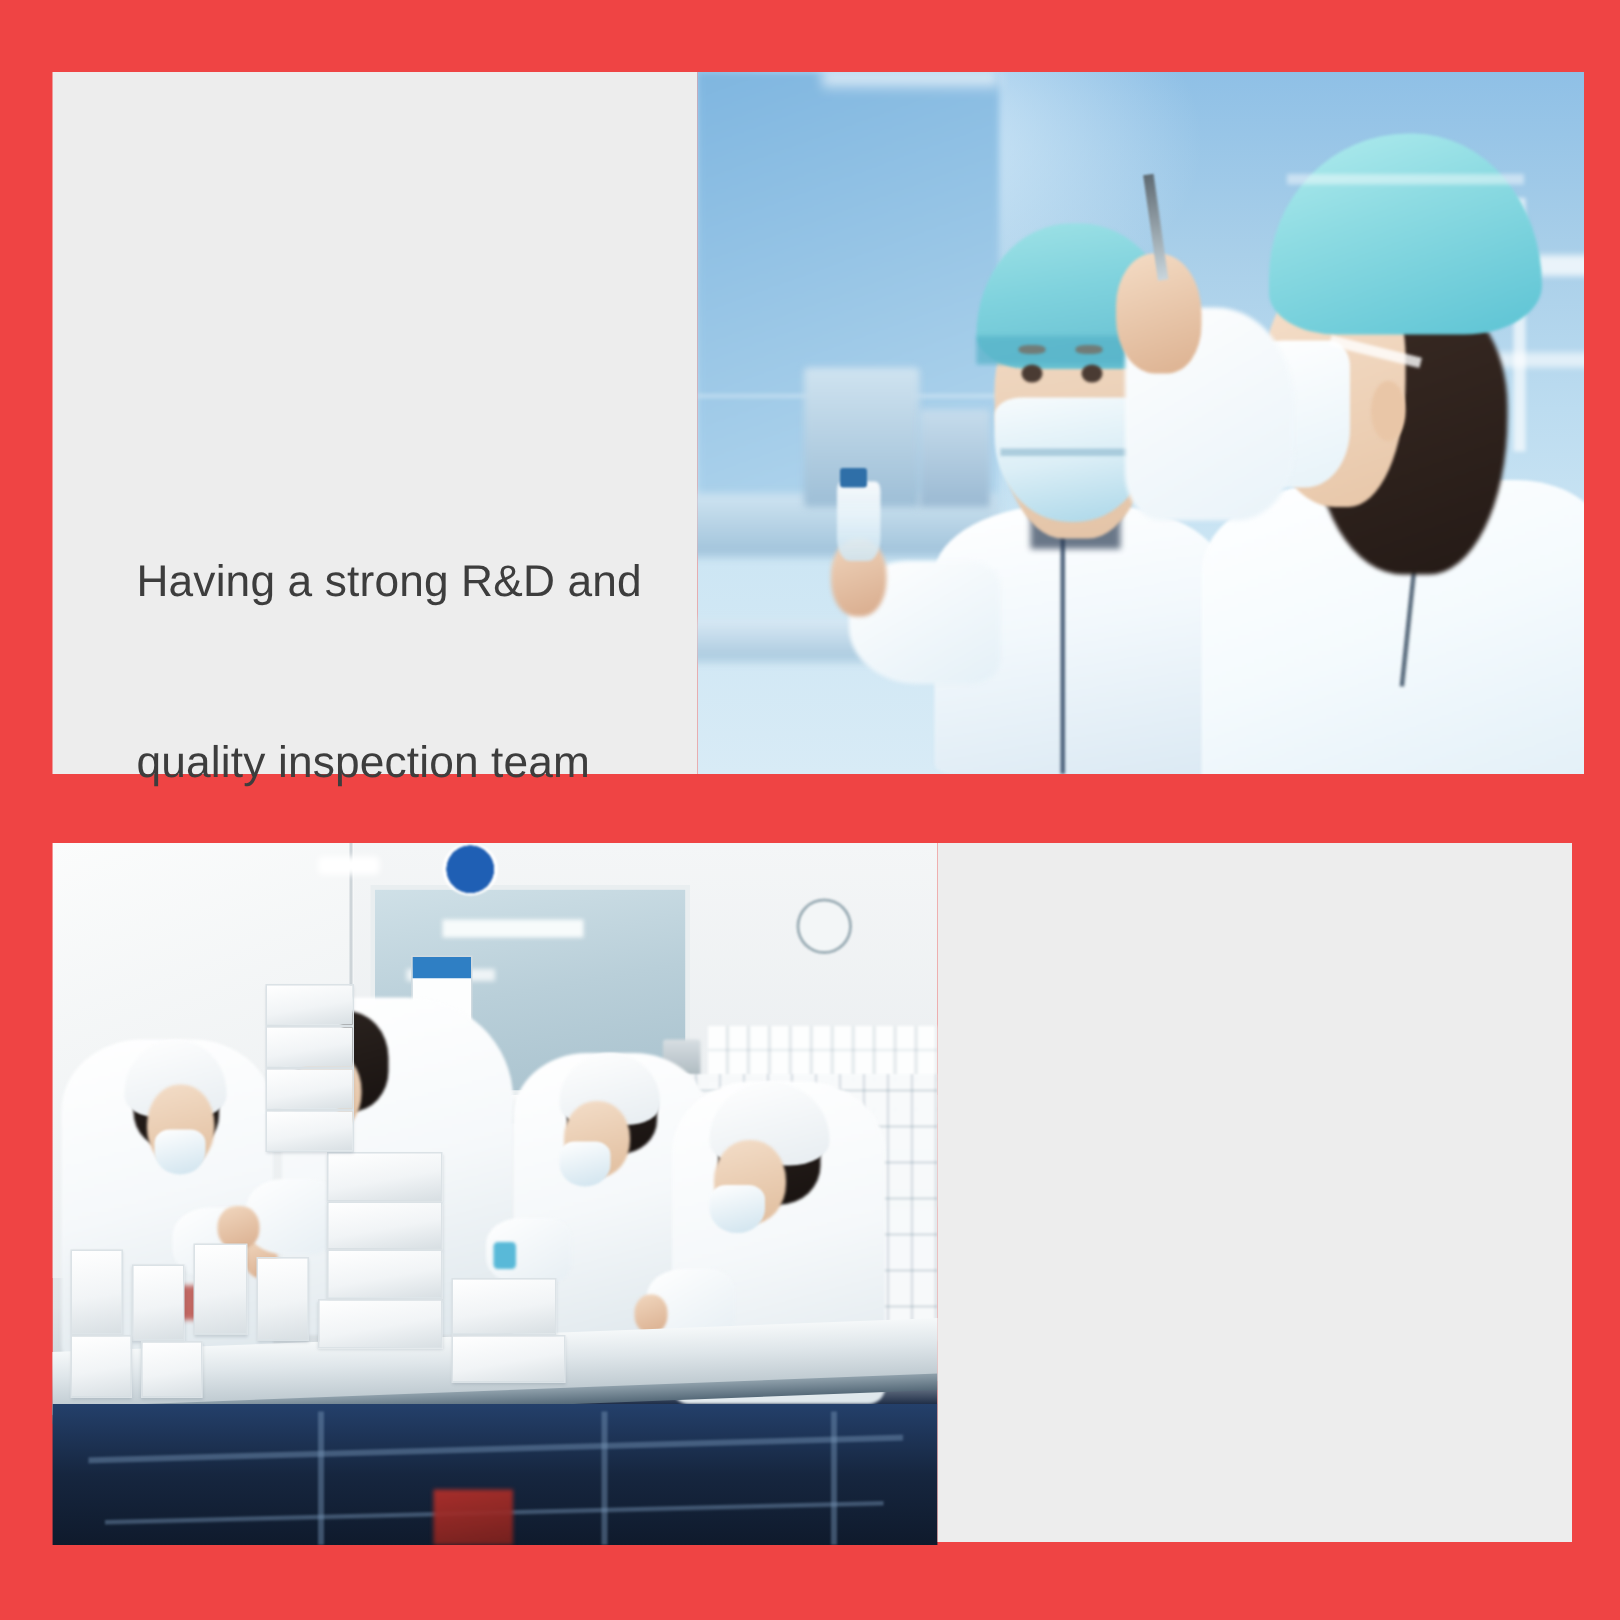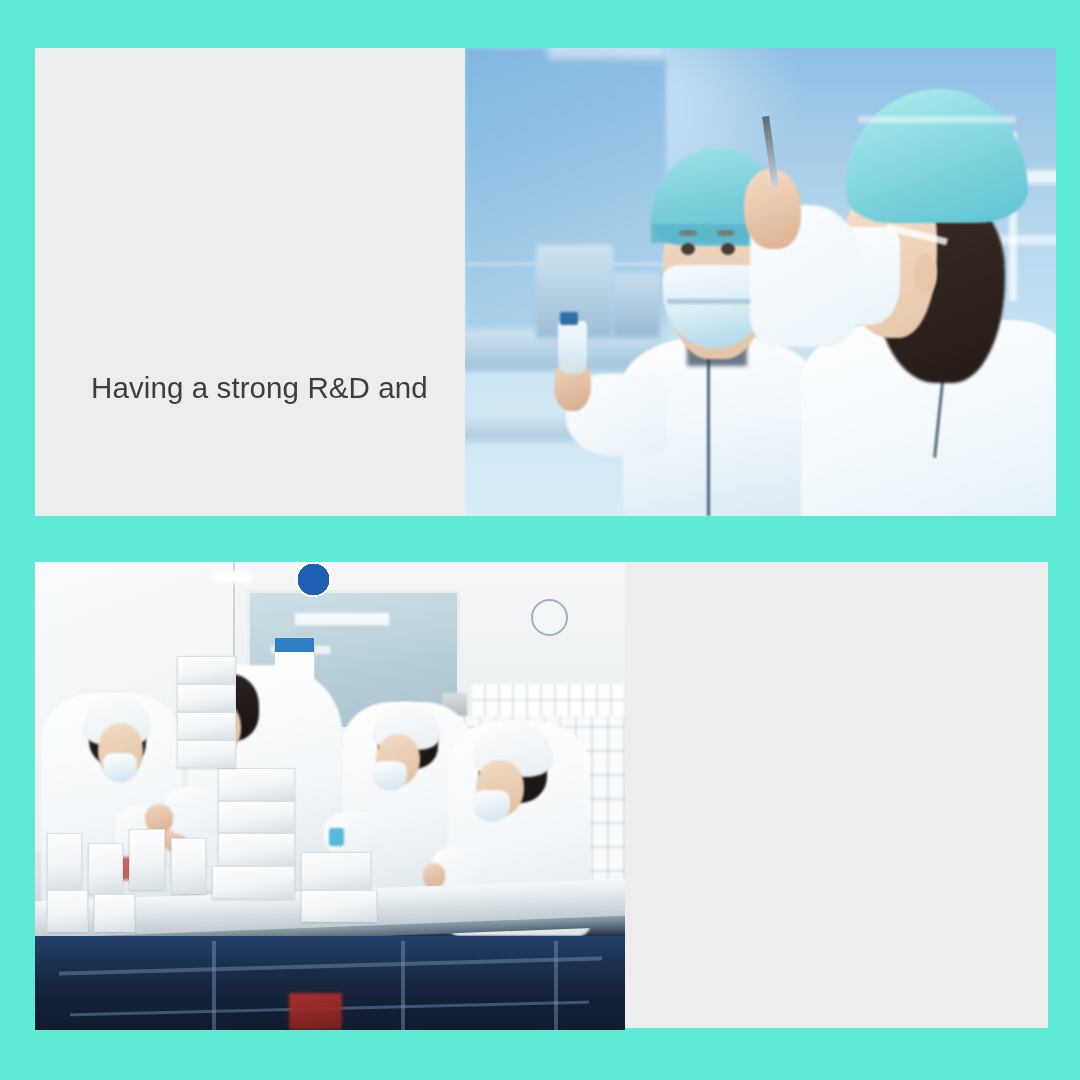--- a/index.html
+++ b/index.html
@@ -11,21 +11,21 @@
   body {
     width: 1080px;
     height: 1080px;
     font-family: "Liberation Sans", "DejaVu Sans", sans-serif;
     overflow: hidden;
   }
   .canvas {
     position: relative;
     width: 1080px;
     height: 1080px;
-    background: #5eead4;
+    background: #ef4444;
   }
 
   
   .panel {
     position: absolute;
     background: #ededed;
     box-sizing: border-box;
   }
   .photo {
     position: absolute;
@@ -429,20 +429,21 @@
   }
 </style>
 </head>
 <body>
 
 <div class="canvas">
 
   <div class="panel" id="top-text-panel">
     <div class="caption" id="top-caption">
       <span class="line">Having a strong R&amp;D and</span>
+      <span class="line">quality inspection team</span>
     </div>
   </div>
 
   <div class="photo" id="top-photo">
     <div class="lab-scene">
       <div class="lab-wall-panel"></div>
       <div class="lab-wall-seam"></div>
       <div class="lab-ceiling-light"></div>
       <div class="lab-bench-left"></div>
       <div class="lab-bench-left2"></div>

